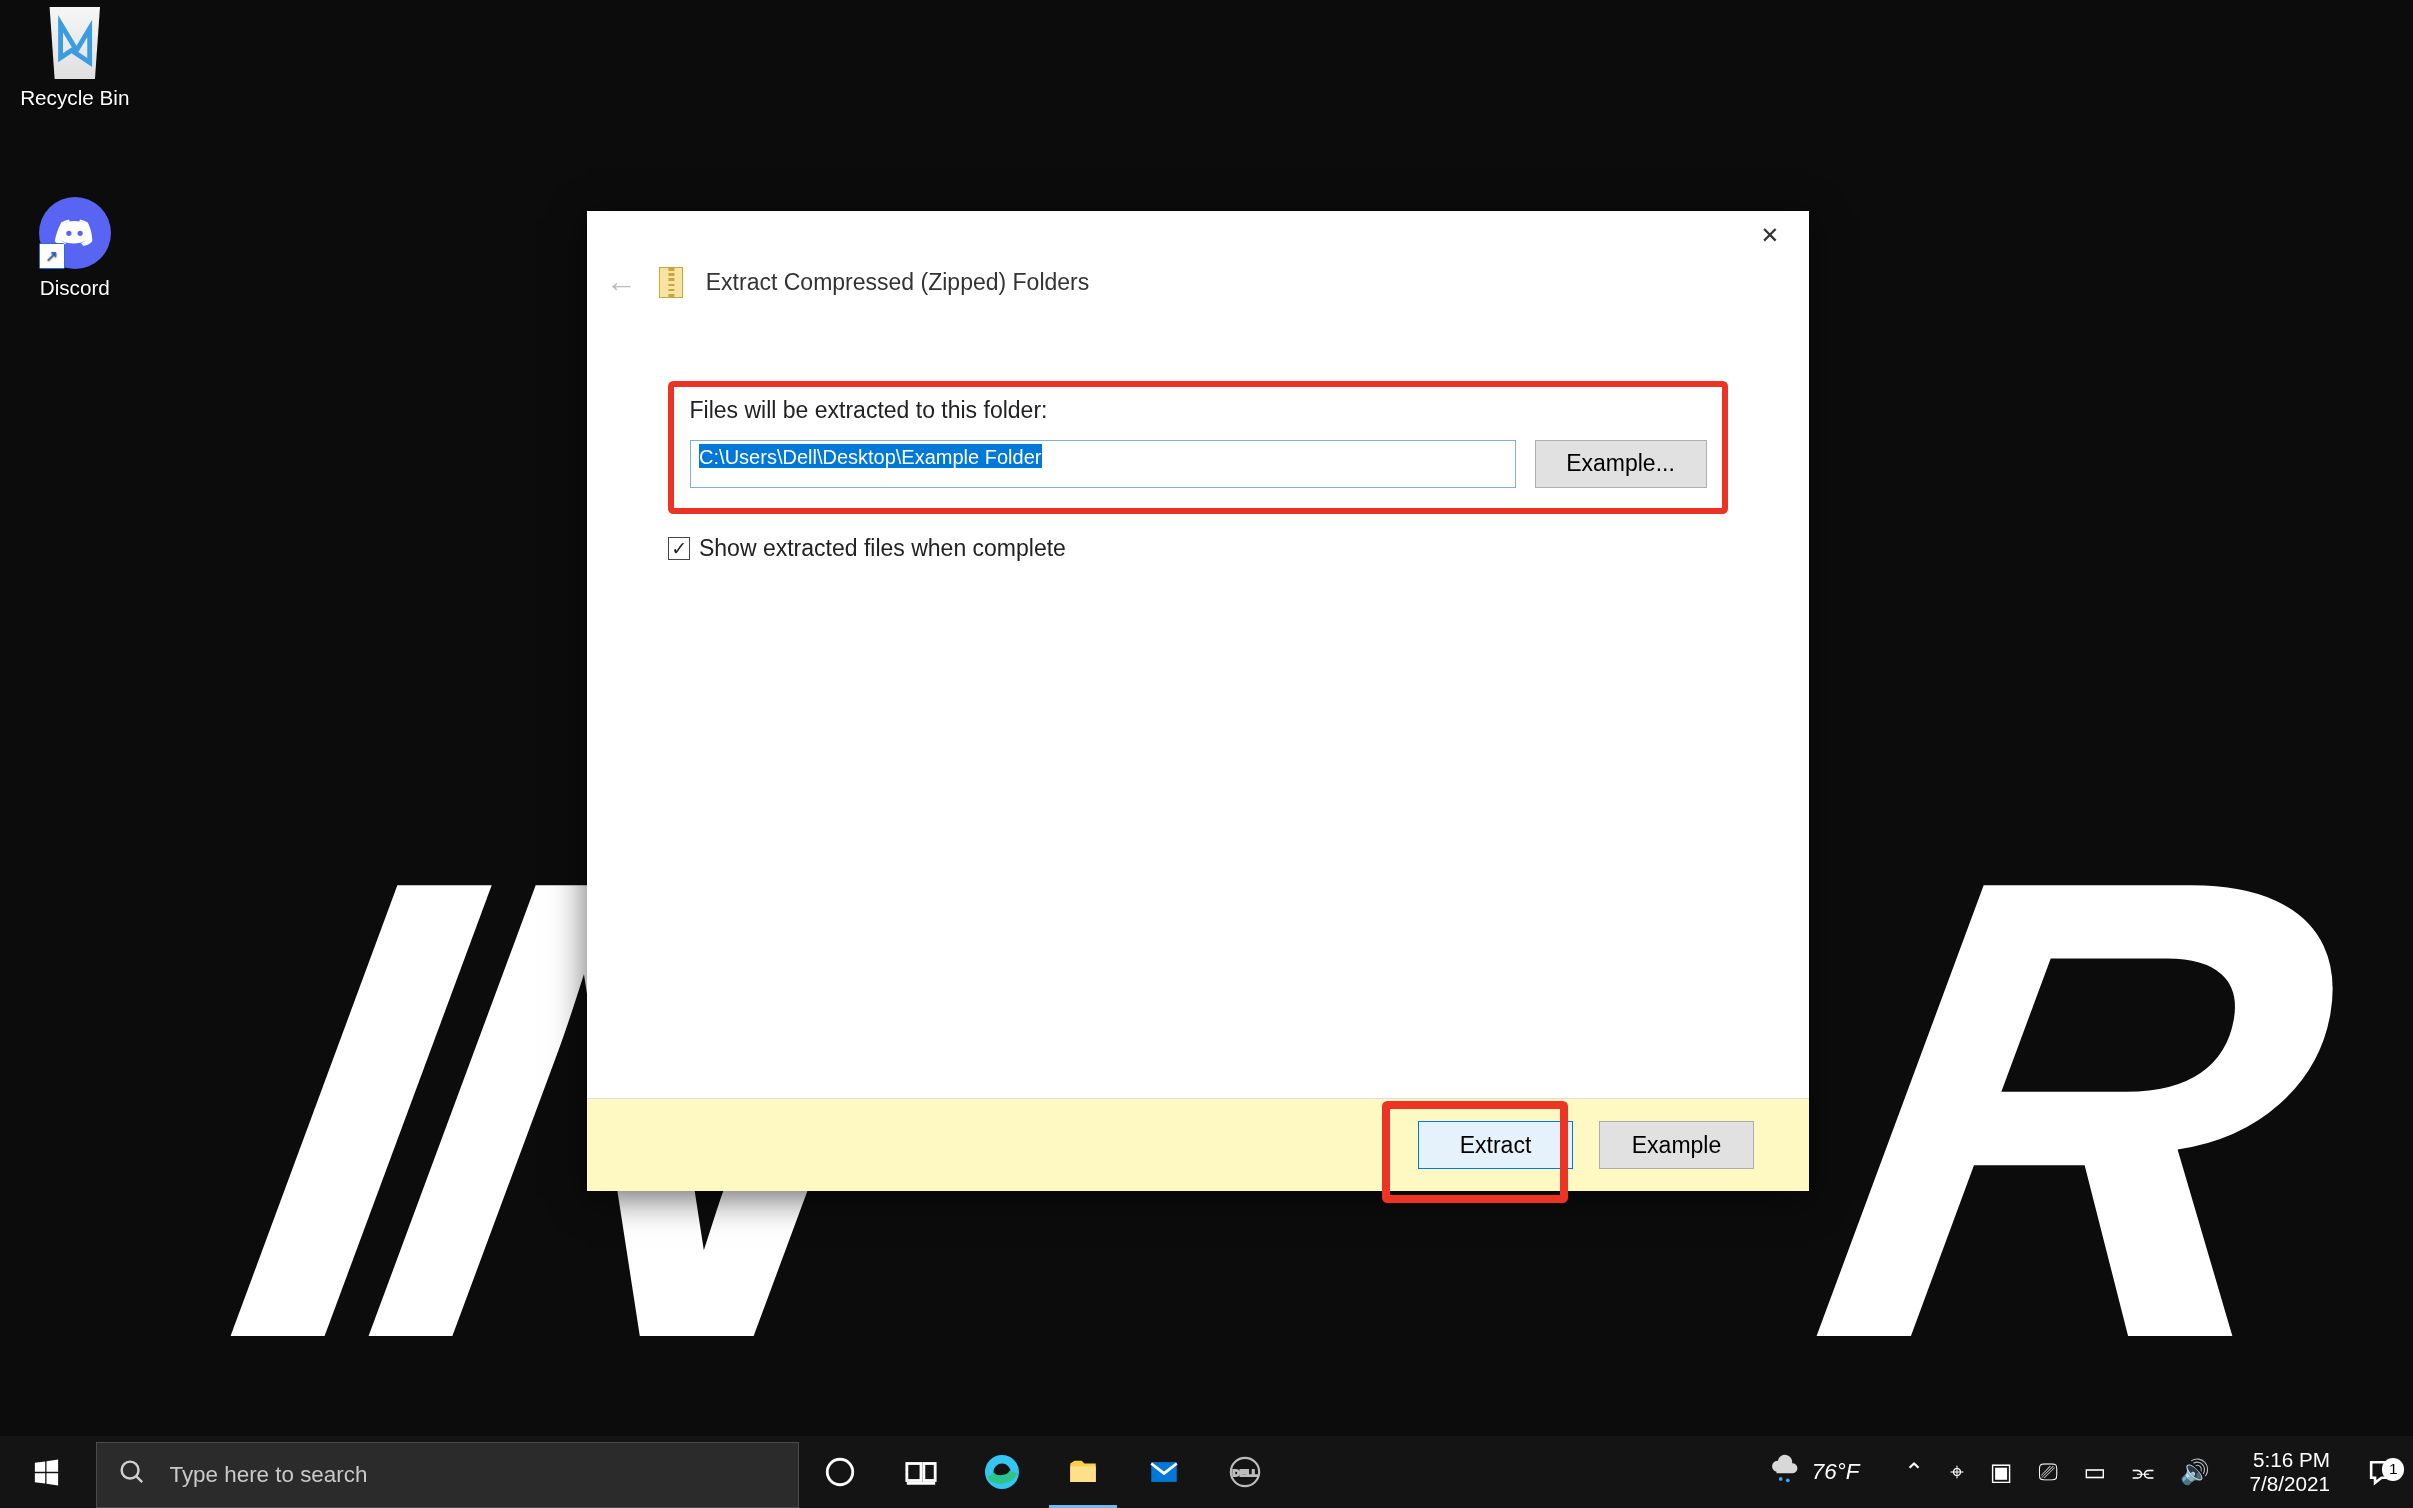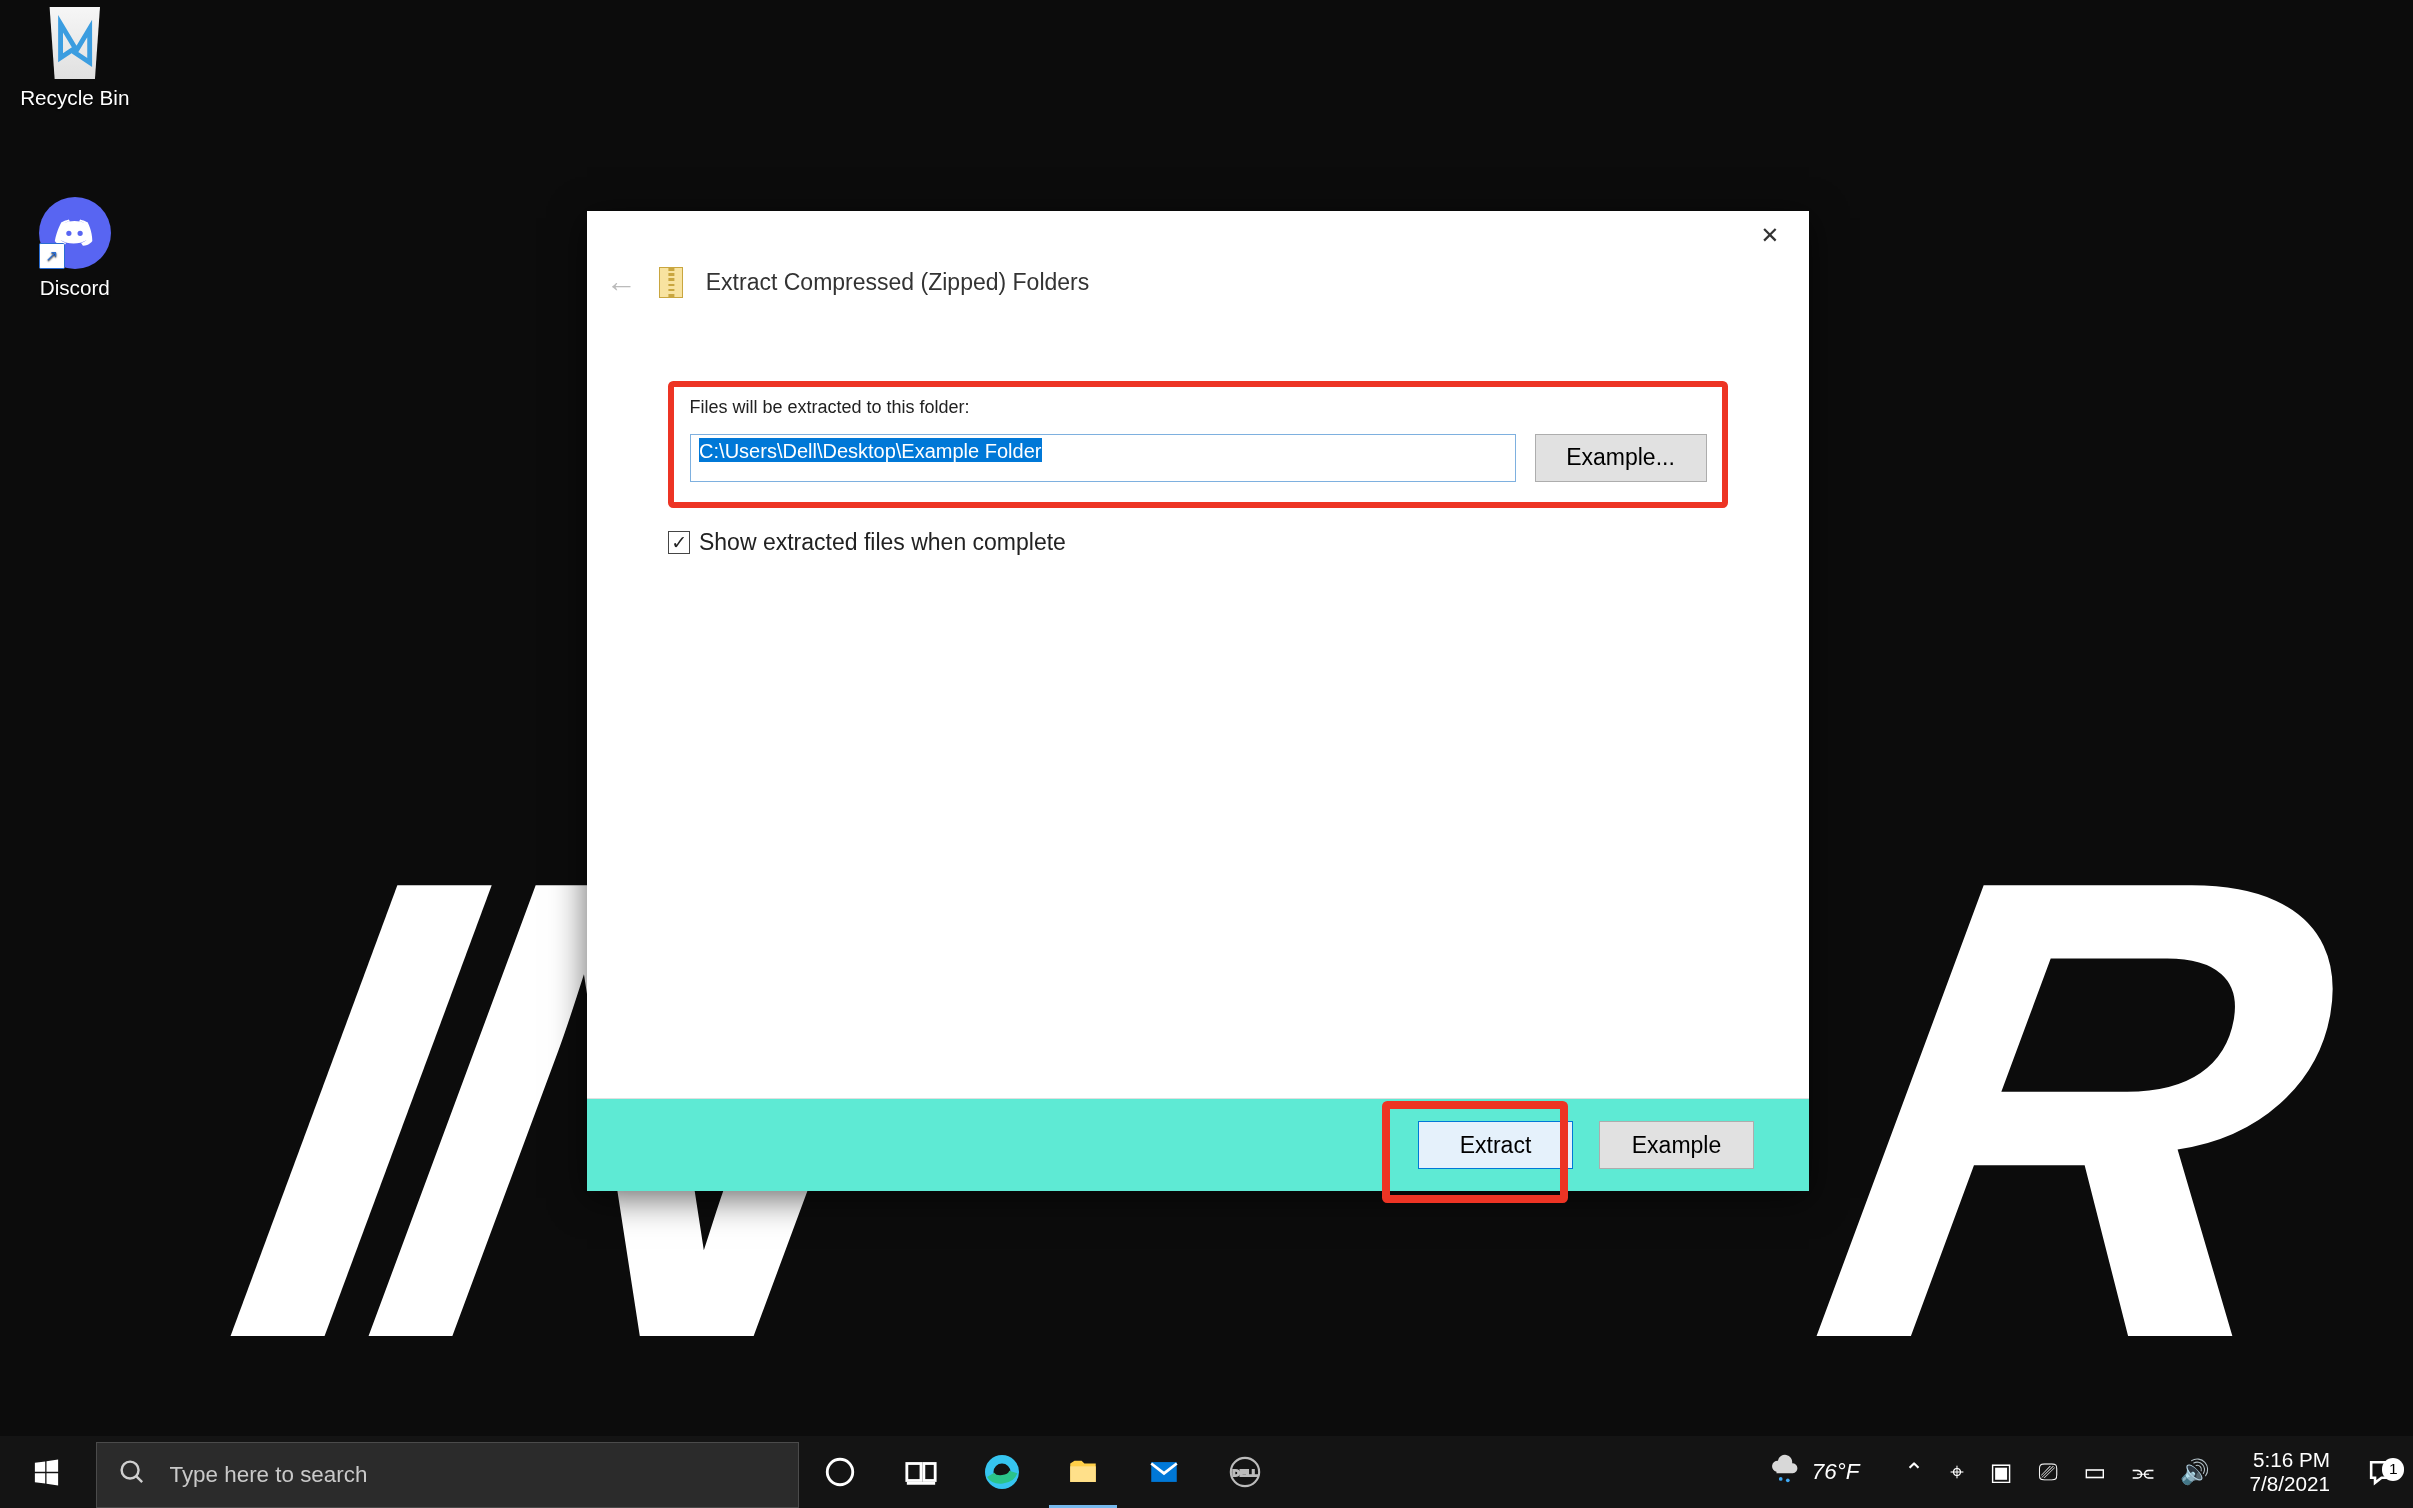--- a/index.html
+++ b/index.html
@@ -26,28 +26,28 @@
     .dialog { position:absolute; left:587px; top:211px; width:1222px; height:980px; background:#fff; box-shadow:0 6.9px 34px rgba(0,0,0,.6); }
     .titlebar { position:relative; height:53px; }
     .close-btn { position:absolute; right:0; top:0; width:78px; height:48px; display:flex; align-items:center; justify-content:center; font-size:22.4px; color:#333; background:transparent; }
     .dlg-nav { display:flex; align-items:center; height:36px; padding-left:19px; gap:22.4px; color:#333; font-size:23px; }
     .back-btn { color:#bbb; font-size:31px; }
     .zip-icon { width:24px; height:31px; background:#f8e3a0; border:0.9px solid #c9a63f; position:relative; }
     .zip-icon::after{content:"";position:absolute;left:50%;top:0;width:5.2px;height:100%;background:repeating-linear-gradient(#c9a63f 0 2.6px,#f8e3a0 2.6px 5.2px);transform:translateX(-50%);}
     .dlg-body { padding:48px 81px 0; }
     .dlg-heading { color:#003399; font-size:32px; font-weight:400; }
     .red-box { border:6.9px solid #ed3424; border-radius:5.2px; margin-top:33px; padding:10.3px 15.5px 20.7px; }
-    .field-label { font-size:18px; color:#222; }
+    .field-label { font-size:23px; color:#222; }
     .path-row { display:flex; gap:19px; margin-top:15.5px; align-items:stretch; }
     .path-input { flex:1; border:0.9px solid #7eb0df; background:#fff; font-size:20px; padding:5.2px 8.6px; height:48px; }
     .path-input span{ background:#0078d7; color:#fff; padding:1.7px 0.9px 0 0;}
     .browse-btn { width:172px; background:#e1e1e1; border:0.9px solid #adadad; font-size:23px; }
     .checkbox-row { margin-top:20.7px; display:flex; align-items:center; gap:8.6px; font-size:23px; color:#222; }
     .chk { width:22.4px; height:22.4px; border:1.7px solid #454545; display:flex; align-items:center; justify-content:center; font-size:19px;}
-    .dlg-footer { position:absolute; bottom:0; left:0; right:0; height:93px; background:#5eead4; border-top:0.9px solid #e0e0e0; display:flex; justify-content:flex-end; align-items:center; gap:26px; padding-right:55px; }
+    .dlg-footer { position:absolute; bottom:0; left:0; right:0; height:93px; background:#fef9c3; border-top:0.9px solid #e0e0e0; display:flex; justify-content:flex-end; align-items:center; gap:26px; padding-right:55px; }
     .footer-btn { width:155px; height:48px; font-size:23px; border:0.9px solid #adadad; background:#e1e1e1; }
     .extract-red { position:absolute; right:241px; bottom:-12px; width:186px; height:102px; border:8.6px solid #ed3424; border-radius:5.2px; pointer-events:none; }
     .footer-btn.primary { border:1.7px solid #0078d7; background:#e5f1fb; }
 
     
     .taskbar { position:absolute; left:0; bottom:0; width:100%; height:72px; background:#141414; display:flex; align-items:flex-end; color:#fff; font-size:22.4px; }
     .start { width:93px; height:72px; display:flex; align-items:center; justify-content:center; }
     .start svg{width:31px;height:31px;fill:#fff;}
     .search { flex:0 0 703px; height:66px; background:#2b2b2b; border:0.9px solid #4b4b4b; margin-left:3.4px; display:flex; align-items:center; padding:0 20.7px; gap:22.4px; color:#c9c9c9; }
     .tb-icon { width:81px; height:72px; display:flex; align-items:center; justify-content:center; position:relative; }

